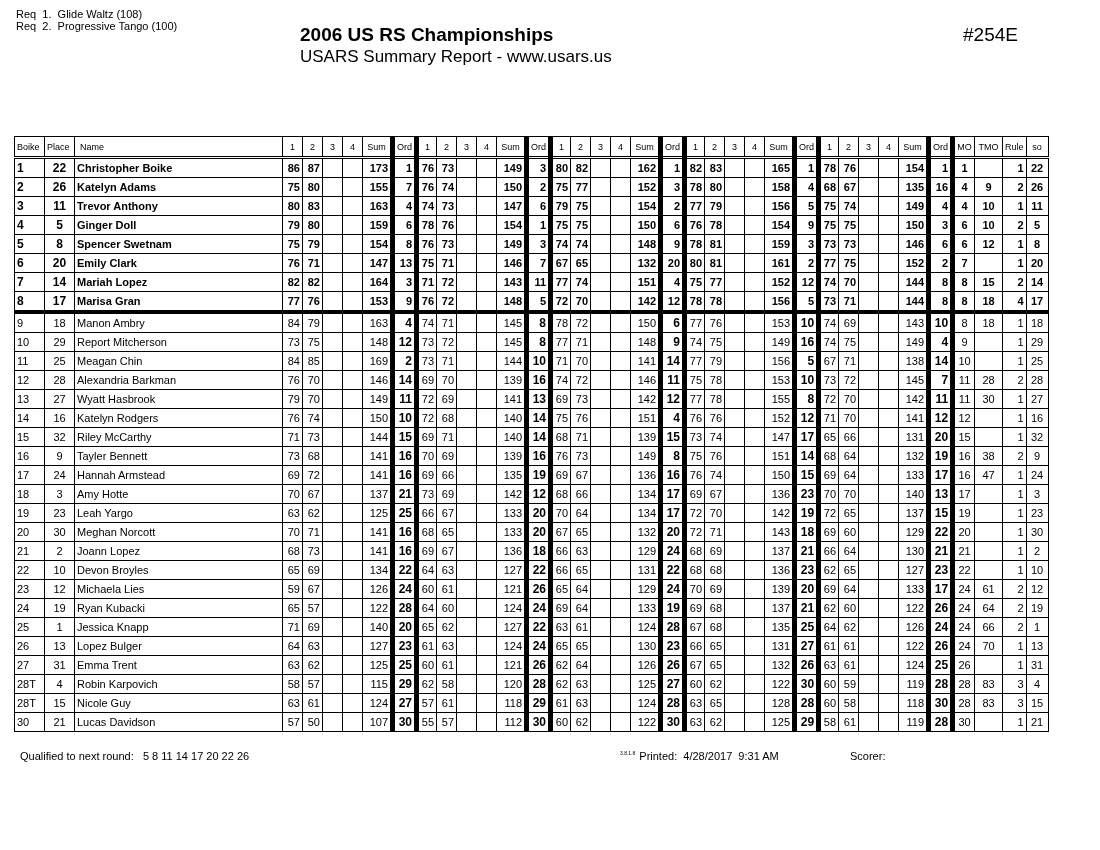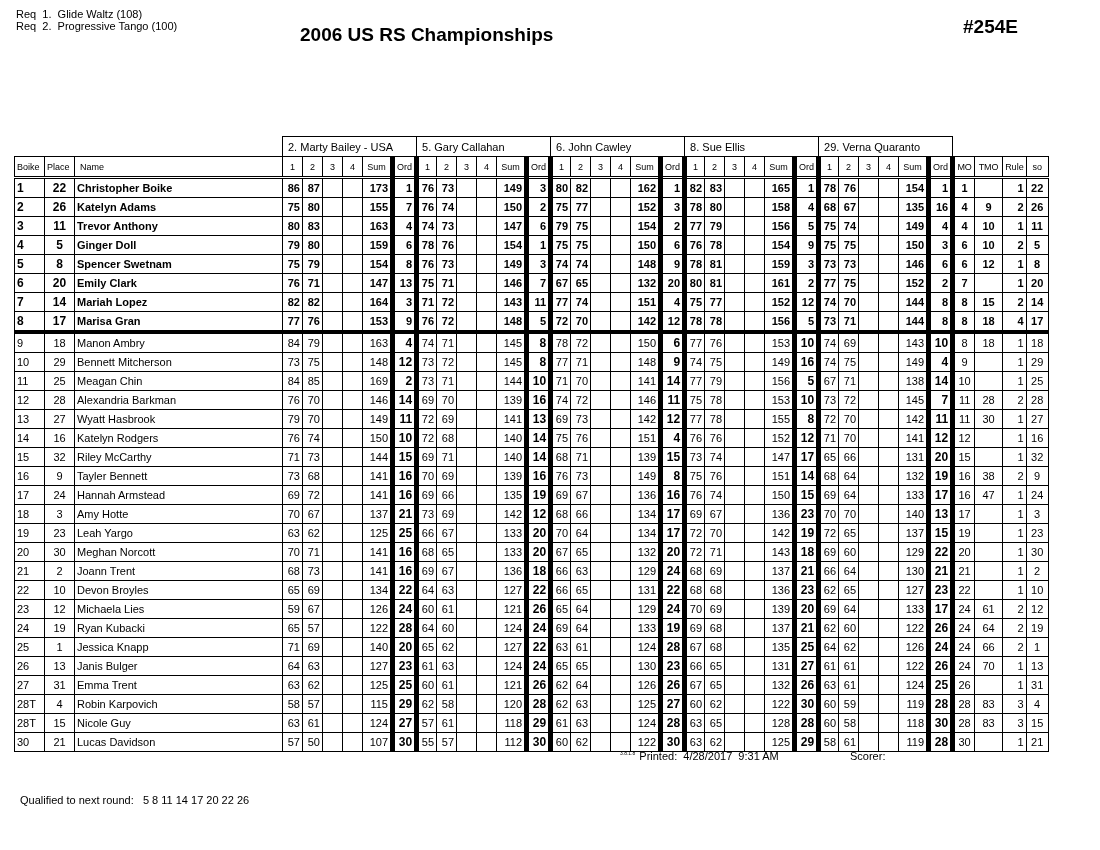--- a/index.html
+++ b/index.html
@@ -5,21 +5,21 @@
   html, body { margin: 0; padding: 0; background: #ffffff; }
   body { width: 1100px; height: 850px; position: relative; overflow: hidden;
          font-family: "Liberation Sans", sans-serif; color: #000; }
   .req { position: absolute; left: 16px; top: 8px; font-size: 11px; line-height: 12px; }
   .req div { white-space: pre; }
   .title-block { position: absolute; left: 300px; width: 500px; top: 24px; text-align: left; }
   .t1 { font-size: 19px; font-weight: bold; line-height: 22px; }
   .t2 { font-size: 16px; line-height: 19px; }
   .t3 { font-size: 19px; font-weight: bold; line-height: 24px; letter-spacing: 0.3px; }
   .t4 { font-size: 17px; line-height: 21px; }
-  .event-no { position: absolute; left: 963px; top: 16px; font-size: 19px; font-weight: bold; }
+  .event-no { position: absolute; left: 963px; top: 24px; font-size: 19px; font-weight: normal; }
 
   table.sheet { position: absolute; left: 14px; top: 136px; border-collapse: collapse;
                 table-layout: fixed; font-size: 11px; }
   table.sheet td { border: 1px solid #000; padding: 0 2px; height: 18px; line-height: 18px;
                    white-space: nowrap; overflow: hidden; }
   tr.judges td { height: 19px; font-size: 11px; }
   tr.judges td.blank { border: none; }
   tr.judges td.jname { padding-left: 5px; }
   tr.colhead td { font-size: 9px; height: 19px; border-bottom: 3px double #000; }
   tr.colhead td.c { text-align: center; }
@@ -27,35 +27,36 @@
   td.ctr { text-align: center; }
   td.ord { border-left: 5px solid #000 !important; font-weight: bold; text-align: right; font-size: 12px; padding-right: 3px; }
   td.jfirst { border-left: 5px solid #000 !important; }
   tr.qual td { font-weight: bold; font-size: 11px; }
   tr.qual td.place, tr.qual td.cont { font-size: 12px; }
   tr.cut td { border-bottom: 4px solid #000; }
   td.place { padding-left: 3px; }
   td.name { padding-left: 5px; }
   td.cont { text-align: center; }
 
-  .footer-qual { position: absolute; left: 20px; top: 750px; font-size: 11px; white-space: pre; margin-top: 44px; }
+  .footer-qual { position: absolute; left: 20px; top: 750px; font-size: 11px; white-space: pre; }
   .footer-printed { position: absolute; left: 620px; top: 750px; font-size: 11px; white-space: pre; }
   .footer-printed sup { font-size: 5px; vertical-align: 5px; margin-right: 4px; }
   .footer-scorer { position: absolute; left: 850px; top: 750px; font-size: 11px; }
 </style>
 </head>
 <body>
 
 <div class="req">
   <div>Req  1.  Glide Waltz (108)</div>
   <div>Req  2.  Progressive Tango (100)</div>
 </div>
 
 <div class="title-block">
   <div class="t1">2006 US RS Championships</div>
+  <div class="t4">USARS Summary Report - www.usars.us</div>
 </div>
 <div class="event-no">#254E</div>
 
 <table class="sheet">
   <colgroup>
     <col style="width:30px">
       <col style="width:30px">
       <col style="width:208px">
     <col style="width:20px">
       <col style="width:20px">
@@ -86,29 +87,20 @@
       <col style="width:20px">
       <col style="width:20px">
       <col style="width:30px">
       <col style="width:22px">
     <col style="width:22px">
       <col style="width:28px">
       <col style="width:22px">
       <col style="width:22px">
   </colgroup>
   <tbody id="tbody">
-    <tr class="judges">
-      <td class="blank" colspan="3"></td>
-      <td class="jname" colspan="6">2.  Marty Bailey - USA</td>
-      <td class="jname" colspan="6">5.  Gary Callahan</td>
-      <td class="jname" colspan="6">6.  John  Cawley</td>
-      <td class="jname" colspan="6">8.  Sue Ellis</td>
-      <td class="jname" colspan="6">29.  Verna Quaranto</td>
-      <td class="blank" colspan="4"></td>
-    </tr>
     <tr class="colhead" id="colhead">
       <td>Boike</td>
       <td>Place</td>
       <td style="padding-left:5px">Name</td>
     <td class="c">1</td>
         <td class="c">2</td>
         <td class="c">3</td>
         <td class="c">4</td>
         <td class="c">Sum</td>
         <td class="c ord" style="font-weight: normal; font-size: 9px; text-align: center;">Ord</td>
@@ -488,21 +480,21 @@
         <td class="num">143</td>
         <td class="ord">10</td>
         <td class="ctr jfirst">8</td>
         <td class="ctr">18</td>
         <td class="num">1</td>
         <td class="ctr">18</td>
       </tr>
       <tr>
         <td class="place">10</td>
         <td class="cont">29</td>
-        <td class="name">Bennett Mitcherson</td>
+        <td class="name">Report Mitcherson</td>
         <td class="num">73</td>
         <td class="num">75</td>
         <td class="num"></td>
         <td class="num"></td>
         <td class="num">148</td>
         <td class="ord">12</td>
         <td class="num jfirst">73</td>
         <td class="num">72</td>
         <td class="num"></td>
         <td class="num"></td>
@@ -917,21 +909,21 @@
         <td class="num">129</td>
         <td class="ord">22</td>
         <td class="ctr jfirst">20</td>
         <td class="ctr"></td>
         <td class="num">1</td>
         <td class="ctr">30</td>
       </tr>
       <tr>
         <td class="place">21</td>
         <td class="cont">2</td>
-        <td class="name">Joann Trent</td>
+        <td class="name">Joann Lopez</td>
         <td class="num">68</td>
         <td class="num">73</td>
         <td class="num"></td>
         <td class="num"></td>
         <td class="num">141</td>
         <td class="ord">16</td>
         <td class="num jfirst">69</td>
         <td class="num">67</td>
         <td class="num"></td>
         <td class="num"></td>
@@ -1112,21 +1104,21 @@
         <td class="num">126</td>
         <td class="ord">24</td>
         <td class="ctr jfirst">24</td>
         <td class="ctr">66</td>
         <td class="num">2</td>
         <td class="ctr">1</td>
       </tr>
       <tr>
         <td class="place">26</td>
         <td class="cont">13</td>
-        <td class="name">Janis Bulger</td>
+        <td class="name">Lopez Bulger</td>
         <td class="num">64</td>
         <td class="num">63</td>
         <td class="num"></td>
         <td class="num"></td>
         <td class="num">127</td>
         <td class="ord">23</td>
         <td class="num jfirst">61</td>
         <td class="num">63</td>
         <td class="num"></td>
         <td class="num"></td>

